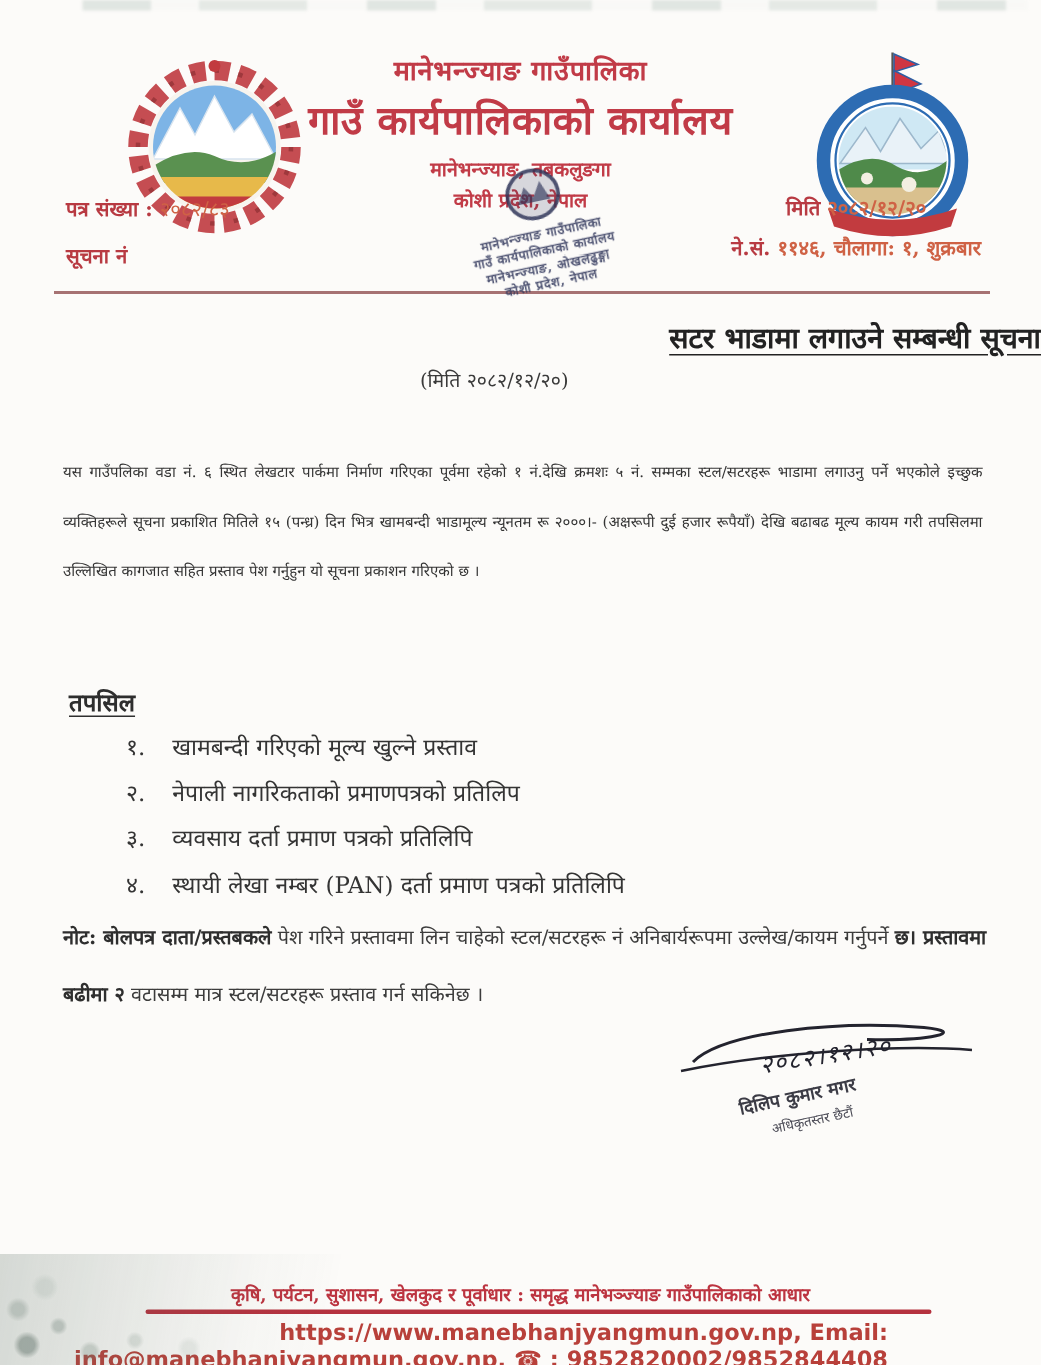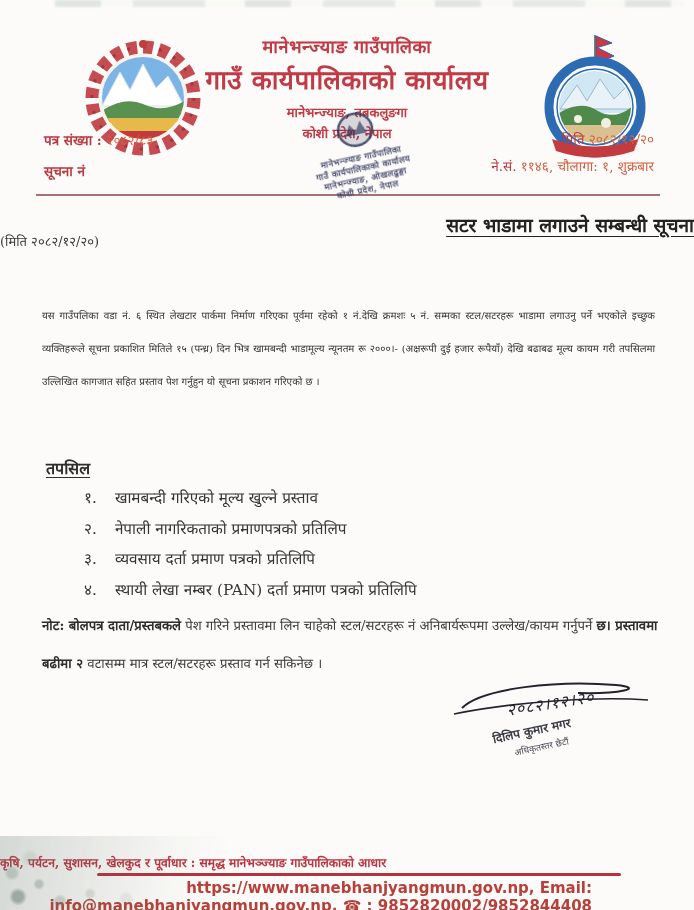--- a/index.html
+++ b/index.html
@@ -30,52 +30,52 @@
       linear-gradient(100deg, rgba(90,110,98,.30), rgba(90,110,98,.05) 55%, transparent 75%);
   }
   
   .hdr-center{left:150px;top:34px;width:394px;text-align:center;}
   .hdr-org{font-size:18px;font-weight:bold;color:#c13b47;letter-spacing:.5px;}
   .hdr-office{font-size:26px;font-weight:bold;color:#c13b47;margin-top:3px;letter-spacing:.5px;}
   .hdr-addr{font-size:13px;font-weight:bold;color:#c13b47;margin-top:6px;}
   .hdr-prov{font-size:13px;font-weight:bold;color:#c13b47;margin-top:3px;}
   .meta-left{left:44px;top:125px;font-size:13.5px;font-weight:bold;color:#b83a42;line-height:31px;}
   .meta-left .val{color:#cf6245;font-weight:normal;}
-  .meta-right{right:40px;top:126px;text-align:right;font-size:13.5px;font-weight:normal;color:#b83a42;line-height:27px;}
+  .meta-right{right:40px;top:126px;text-align:center;font-size:13.5px;font-weight:bold;color:#b83a42;line-height:27px;}
   .meta-right .val{color:#cf6245;}
   
   .stamp{
     left:274px;top:110px;width:176px;height:104px;
     transform:rotate(-12deg);text-align:center;z-index:5;
     color:#343a5e;opacity:.85;filter:blur(.3px);
   }
   .stamp-lines{font-size:8.5px;line-height:11px;font-weight:bold;letter-spacing:.4px;}
   .sep{left:36px;top:194px;width:624px;height:2px;background:#96595c;opacity:.85;}
   
   .title{left:0;top:212px;width:694px;text-align:right;font-size:19px;font-weight:bold;
          text-decoration:underline;text-underline-offset:4px;color:#222;}
-  .subtitle{left:0;top:232px;width:659px;font-size:13px;color:#3a3a3a;}
+  .subtitle{left:0;top:244px;width:659px;text-align:center;font-size:13px;color:#3a3a3a;}
   
   .body-par{left:42px;top:299px;width:613px;font-size:10px;line-height:33px;
             text-align:justify;color:#343434;}
   .tapasil-h{left:46px;top:457px;font-size:16px;font-weight:bold;text-decoration:underline;
              text-underline-offset:3px;color:#2e2e2e;}
   .tapasil-list{left:84px;top:483px;font-size:15.3px;line-height:30.5px;color:#343434;}
   .tapasil-list .num{display:inline-block;width:26px;}
   
   .note{left:42px;top:607px;width:616px;font-size:13.2px;line-height:38px;color:#3c3c3c;}
   .note b{color:#2e2e2e;}
   
   .sig{left:448px;top:678px;width:236px;height:100px;}
   .sig-date{left:58px;top:14px;font-size:16px;color:#23232e;transform:rotate(-9deg);
             font-style:italic;letter-spacing:1px;}
   .sig-name{left:44px;top:44px;font-size:12px;font-weight:bold;color:#3c3c46;transform:rotate(-12deg);}
   .sig-post{left:66px;top:62px;font-size:9px;color:#4a4a55;transform:rotate(-12deg);}
   
-  .foot-tag{left:0;top:854px;width:694px;font-size:12.2px;font-weight:bold;color:#bc3440;}
+  .foot-tag{left:0;top:854px;width:694px;text-align:center;font-size:12.2px;font-weight:bold;color:#bc3440;}
   .foot-rule{left:97px;top:873px;width:524px;height:3px;background:#b5323f;border-radius:2px;}
   .foot-contact{left:0;top:879px;width:592px;text-align:right;font-size:15px;font-weight:bold;
                 color:#b8403a;font-family:"DejaVu Sans","Liberation Sans",sans-serif;}
 </style>
 </head>
 <body>
 
 <div class="page">
 
   <div class="abs scan-top"></div>

